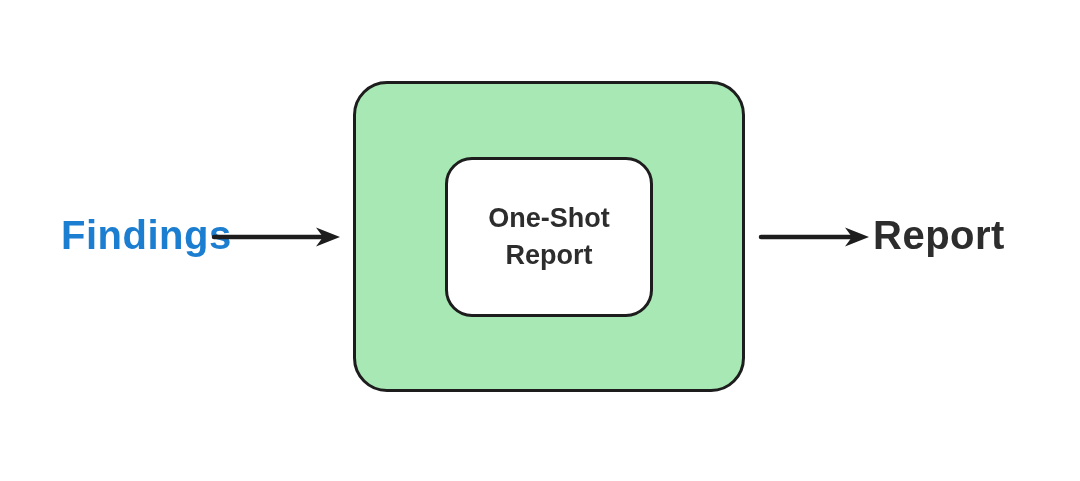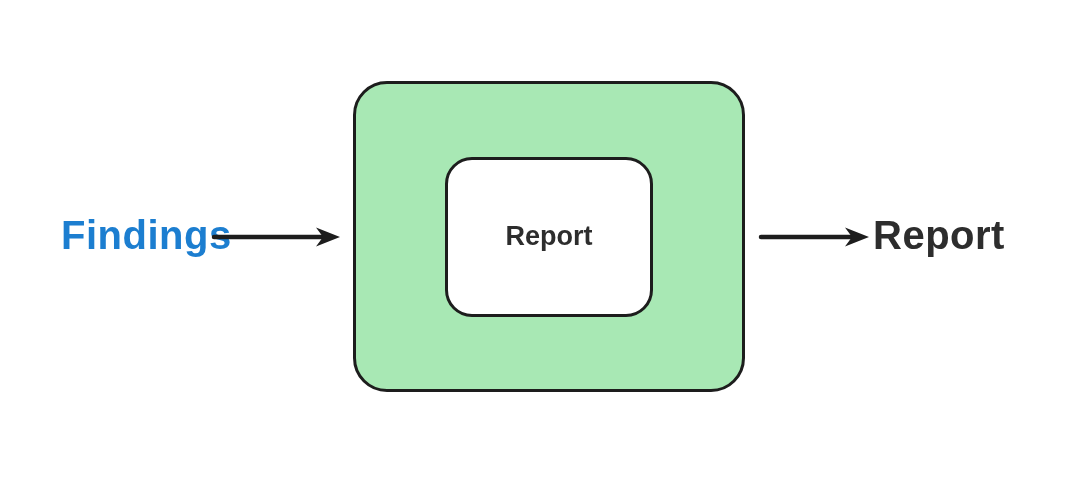--- a/index.html
+++ b/index.html
@@ -76,20 +76,21 @@
 
   <div class="label input">Findings</div>
 
   <svg class="arrow a1" width="130" height="26" viewBox="0 0 130 26">
     <line class="stroke-line" x1="3" y1="13" x2="112" y2="13"></line>
     <path class="stroke-fill" d="M105 3.5 L129 13 L105 22.5 L112 13 Z"></path>
   </svg>
 
   <div class="outer-box">
     <div class="inner-box">
+      <div>One-Shot</div>
       <div>Report</div>
     </div>
   </div>
 
   <svg class="arrow a2" width="112" height="26" viewBox="0 0 112 26">
     <line class="stroke-line" x1="3" y1="13" x2="94" y2="13"></line>
     <path class="stroke-fill" d="M87 3.5 L111 13 L87 22.5 L94 13 Z"></path>
   </svg>
 
   <div class="label output">Report</div>

